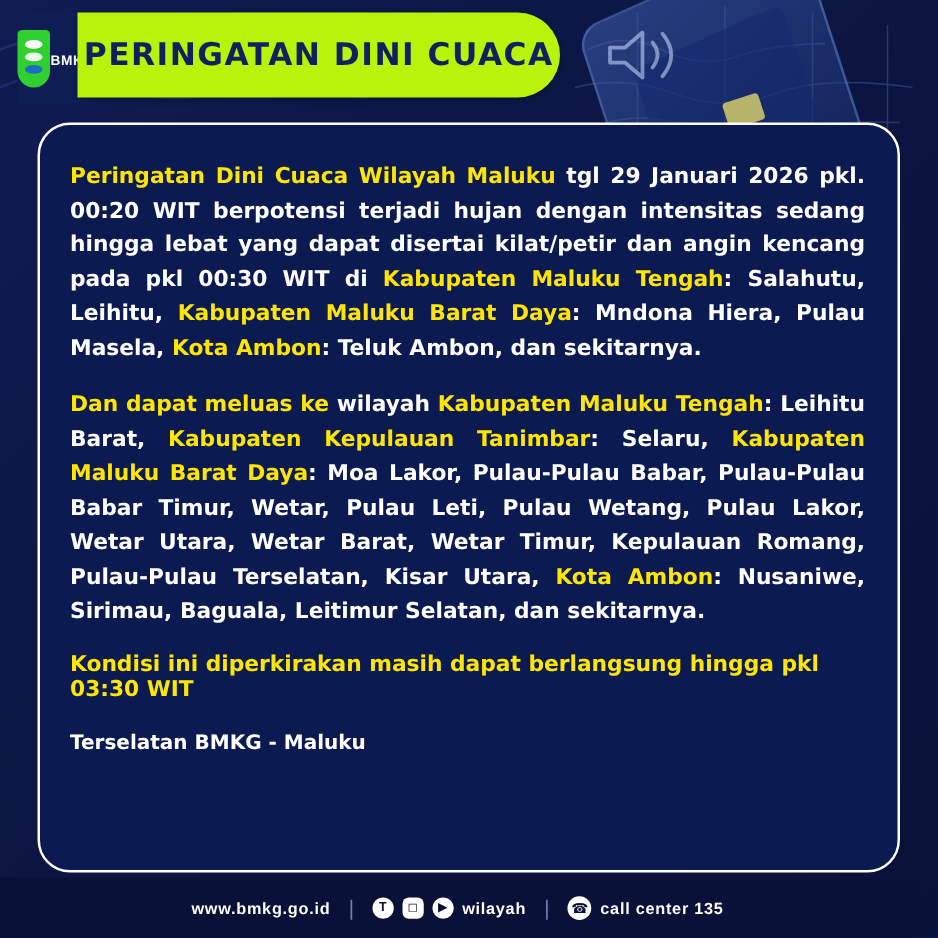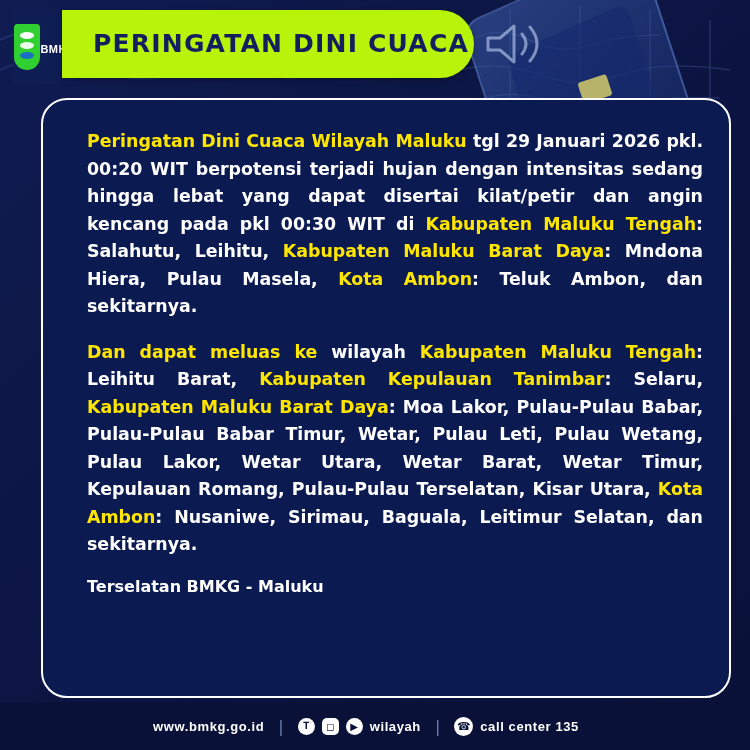--- a/index.html
+++ b/index.html
@@ -133,21 +133,20 @@
     top: 10px;
     width: 386px;
     height: 68px;
     background: #b7f40a;
     border-radius: 0 34px 34px 0;
     display: flex;
     flex-direction: column;
     align-items: center;
     justify-content: center;
     box-shadow: 0 2px 6px rgba(0,0,0,0.25);
-    padding-left: 26px;
   }
   .title-line {
     color: #12205f;
     font-size: 25px;
     font-weight: bold;
     letter-spacing: 1.2px;
     line-height: 1.12;
     font-family: "DejaVu Sans", sans-serif;
   }
 
@@ -155,22 +154,21 @@
   .card {
     position: absolute;
     left: 30px;
     top: 98px;
     width: 690px;
     height: 600px;
     background: #0c1a52;
     border: 2px solid #ffffff;
     border-radius: 26px;
     box-sizing: border-box;
-    padding: 28px 26px 20px 44px;
-    margin-left: 11px;
+    padding: 28px 26px 20px 24px;
   }
   .para {
     color: #ffffff;
     font-size: 17.4px;
     line-height: 1.58;
     text-align: justify;
     margin: 0 0 18px 0;
     font-family: "DejaVu Sans", sans-serif;
     font-weight: bold;
   }
@@ -311,20 +309,21 @@
       <div class="logo-text">BMKG</div>
     </div>
     <div class="title-banner">
       <div class="title-line">PERINGATAN DINI CUACA</div>
     </div>
   </div>
 
   <div class="card">
     <p class="para"><span class="hl">Peringatan Dini Cuaca Wilayah Maluku</span><span class="plain"> tgl 29 Januari 2026 pkl. 00:20 WIT berpotensi terjadi hujan dengan intensitas sedang hingga lebat yang dapat disertai kilat/petir dan angin kencang pada pkl 00:30 WIT di </span><span class="hl">Kabupaten Maluku Tengah</span><span class="plain">: Salahutu, Leihitu, </span><span class="hl">Kabupaten Maluku Barat Daya</span><span class="plain">: Mndona Hiera, Pulau Masela, </span><span class="hl">Kota Ambon</span><span class="plain">: Teluk Ambon, dan sekitarnya.</span></p>
     <p class="para"><span class="hl">Dan dapat meluas ke</span><span class="plain"> wilayah </span><span class="hl">Kabupaten Maluku Tengah</span><span class="plain">: Leihitu Barat, </span><span class="hl">Kabupaten Kepulauan Tanimbar</span><span class="plain">: Selaru, </span><span class="hl">Kabupaten Maluku Barat Daya</span><span class="plain">: Moa Lakor, Pulau-Pulau Babar, Pulau-Pulau Babar Timur, Wetar, Pulau Leti, Pulau Wetang, Pulau Lakor, Wetar Utara, Wetar Barat, Wetar Timur, Kepulauan Romang, Pulau-Pulau Terselatan, Kisar Utara, </span><span class="hl">Kota Ambon</span><span class="plain">: Nusaniwe, Sirimau, Baguala, Leitimur Selatan, dan sekitarnya.</span></p>
+    <p class="note">Kondisi ini diperkirakan masih dapat berlangsung hingga pkl 03:30 WIT</p>
     <p class="sign">Terselatan BMKG - Maluku</p>
   </div>
 
   <div class="footer">
     <span class="footer-text">www.bmkg.go.id</span>
     <span class="footer-sep">|</span>
     <span class="social">
       <span class="sicon">𝐓</span>
       <span class="sicon sq">◻</span>
       <span class="sicon">▶</span>

